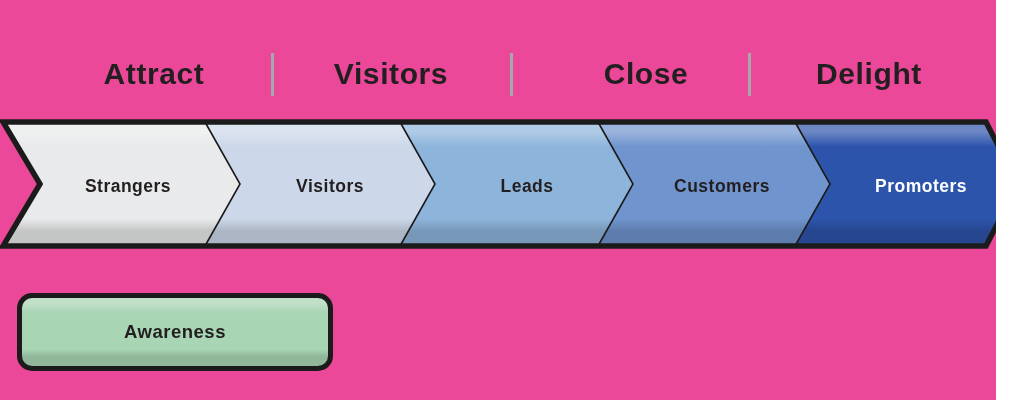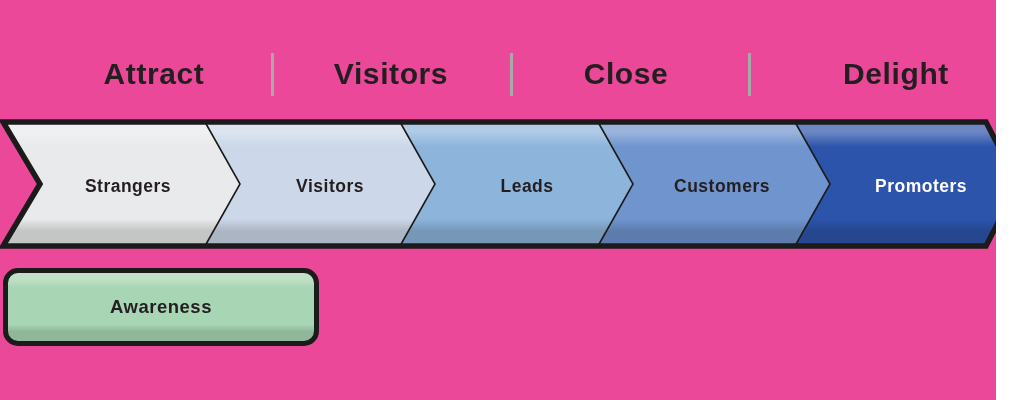--- a/index.html
+++ b/index.html
@@ -78,23 +78,23 @@
 </head>
 <body>
 
 <div class="canvas">
 
   <div>
     <div class="phase-label" style="left:154px">Attract</div>
     <div class="phase-divider" style="left:271px"></div>
     <div class="phase-label" style="left:391px">Visitors</div>
     <div class="phase-divider" style="left:510px"></div>
-    <div class="phase-label" style="left:626px">Close</div>
+    <div class="phase-label" style="left:646px">Close</div>
     <div class="phase-divider" style="left:748px"></div>
-    <div class="phase-label" style="left:896px">Delight</div>
+    <div class="phase-label" style="left:869px">Delight</div>
   </div>
 
   <svg class="band-svg" viewBox="0 0 1024 140">
     <defs>
       <linearGradient id="bandShade" x1="0" y1="0" x2="0" y2="1">
         <stop offset="0" stop-color="#ffffff" stop-opacity="0.30"></stop>
         <stop offset="0.08" stop-color="#ffffff" stop-opacity="0.30"></stop>
         <stop offset="0.20" stop-color="#ffffff" stop-opacity="0"></stop>
         <stop offset="0.78" stop-color="#000000" stop-opacity="0"></stop>
         <stop offset="0.88" stop-color="#000000" stop-opacity="0.16"></stop>
@@ -117,17 +117,17 @@
 
     <polygon points="3,7 986,7 1018,69 986,131 3,131 40,69" fill="none" stroke="#1b1b1b" stroke-width="5.5" stroke-linejoin="miter"></polygon>
 
     <text class="stage-label" x="128" y="71" text-anchor="middle" dominant-baseline="central" fill="#231f20">Strangers</text>
     <text class="stage-label" x="330" y="71" text-anchor="middle" dominant-baseline="central" fill="#231f20">Visitors</text>
     <text class="stage-label" x="527" y="71" text-anchor="middle" dominant-baseline="central" fill="#231f20">Leads</text>
     <text class="stage-label" x="722" y="71" text-anchor="middle" dominant-baseline="central" fill="#231f20">Customers</text>
     <text class="stage-label" x="921" y="71" text-anchor="middle" dominant-baseline="central" fill="#ffffff">Promoters</text>
   </svg>
 
-  <div class="journey-box" style="left: 3px; width: 316px; background-color: rgb(168, 213, 179);">
+  <div class="journey-box" style="left: 17px; width: 316px; background-color: rgb(168, 213, 179); margin-top: 25px;">
     <span class="journey-label" style="color: rgb(35, 31, 32);">Awareness</span>
   </div>
 
 </div>
 
 </body></html>

